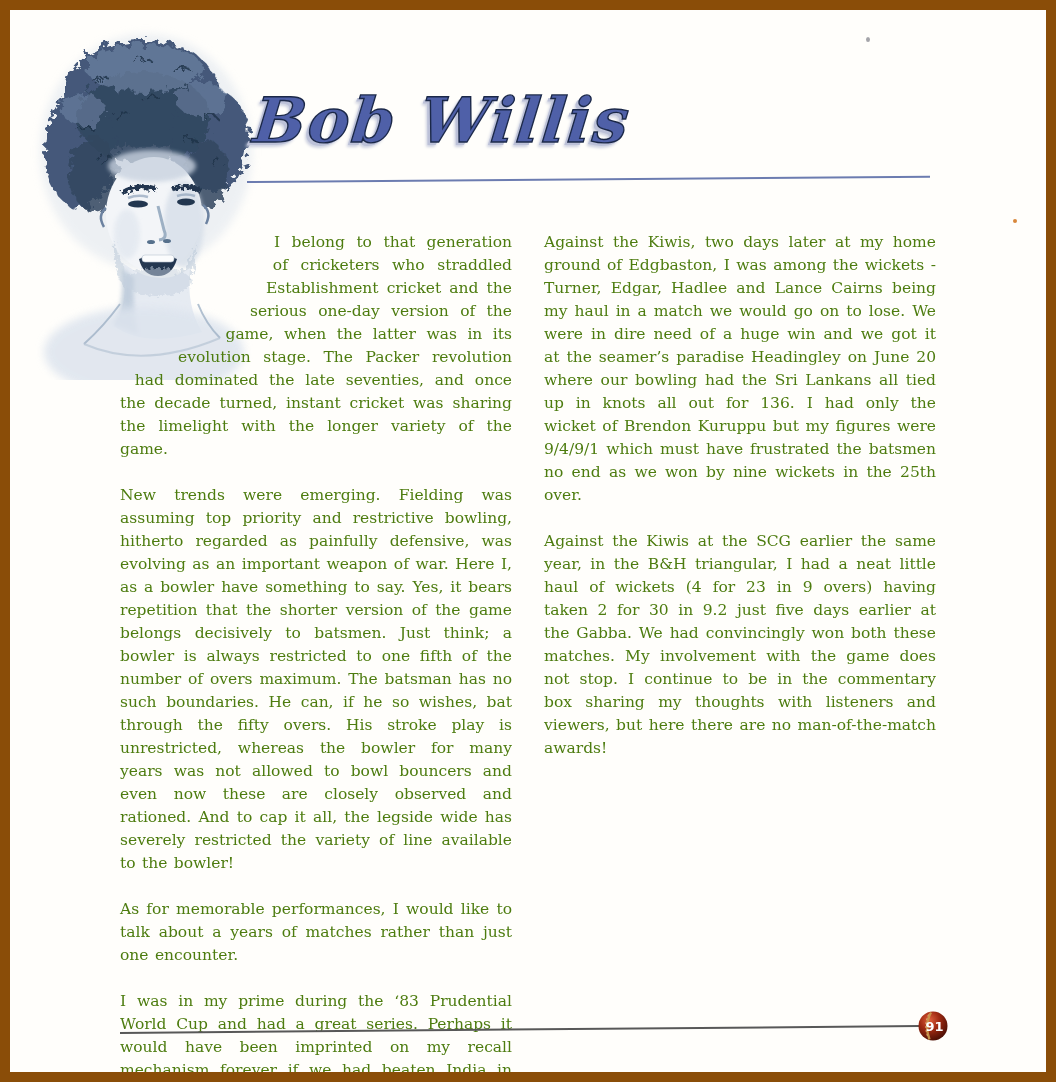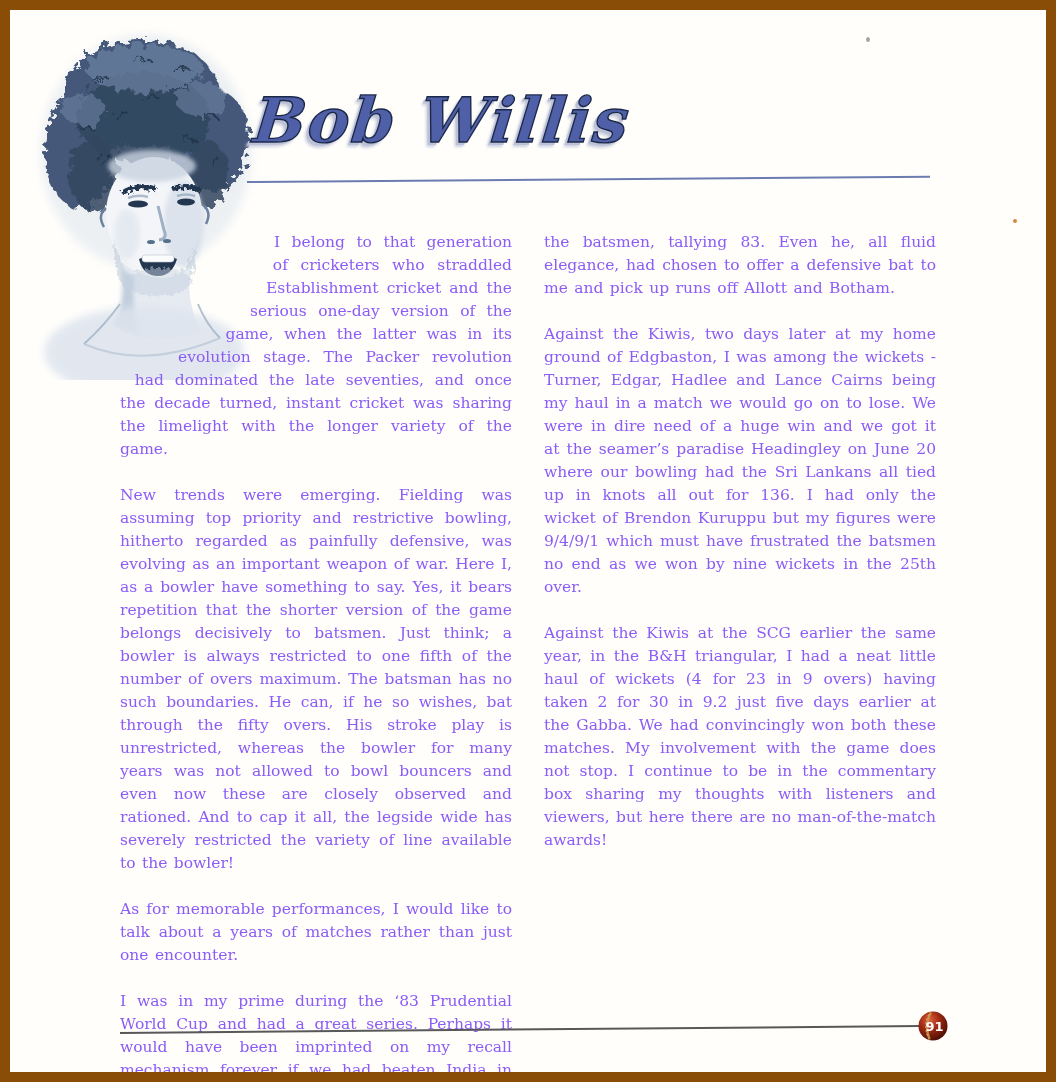--- a/index.html
+++ b/index.html
@@ -42,21 +42,21 @@
     position: absolute; left: 110px; top: 221px;
     width: 816px;
     display: flex;
     gap: 32px;
   }
   .col { flex: 1 1 0; }
   .col p {
     margin: 0 0 23px 0;
     font-size: 15.5px;
     line-height: 23px;
-    color: #8b5cf6;
+    color: #4d7c0f;
     text-align: justify;
     word-spacing: 1.5px;
   }
   .portrait-spacer {
     float: left;
     width: 154px;
     height: 142px;
     shape-outside: polygon(0 0, 152px 0, 147px 27px, 139px 51px, 119px 74px, 93px 96px, 34px 119px, 0 142px);
     shape-margin: 5px;
   }
@@ -183,21 +183,20 @@
 
   <div class="columns">
     <div class="col">
       <div class="portrait-spacer"></div>
       <p>I belong to that generation of cricketers who straddled Establishment cricket and the serious one-day version of the game, when the latter was in its evolution stage. The Packer revolution had dominated the late seventies, and once the decade turned, instant cricket was sharing the limelight with the longer variety of the game.</p>
       <p>New trends were emerging. Fielding was assuming top priority and restrictive bowling, hitherto regarded as painfully defensive, was evolving as an important weapon of war. Here I, as a bowler have something to say. Yes, it bears repetition that the shorter version of the game belongs decisively to batsmen. Just think; a bowler is always restricted to one fifth of the number of overs maximum. The batsman has no such boundaries. He can, if he so wishes, bat through the fifty overs. His stroke play is unrestricted, whereas the bowler for many years was not allowed to bowl bouncers and even now these are closely observed and rationed. And to cap it all, the legside wide has severely restricted the variety of line available to the bowler!</p>
       <p>As for memorable performances, I would like to talk about a years of matches rather than just one encounter.</p>
       <p>I was in my prime during the ‘83 Prudential World Cup and had a great series. Perhaps it would have been imprinted on my recall mechanism forever if we had beaten India in that Old Trafford semi-final.  Even so, there were some memorable matches. Against Pakistan at Lord’s on June 13, the glamour batting lineup arraigned against me could take only 24 runs from my 12 overs and I had the wickets of Mohsin Khan and Mansoor Akhtar to show for the effort. Zaheer was the pick of</p>
     </div>
     <div class="col">
-      <p>the batsmen, tallying 83. Even he, all fluid elegance, had chosen to offer a defensive bat to me and pick up runs off Allott and Botham.</p>
       <p>Against the Kiwis, two days later at my home ground of Edgbaston, I was among the wickets - Turner, Edgar, Hadlee and Lance Cairns being my haul in a match we would go on to lose. We were in dire need of a huge win and we got it at the seamer’s paradise Headingley on June 20 where our bowling had the Sri Lankans all tied up in knots all out for 136. I had only the wicket of Brendon Kuruppu but my figures were 9/4/9/1 which must have frustrated the batsmen no end as we won by nine wickets in the 25th over.</p>
       <p>Against the Kiwis at the SCG earlier the same year, in the B&amp;H triangular, I had a neat little haul of wickets (4 for 23 in 9 overs) having taken 2 for 30 in 9.2 just five days earlier at the Gabba. We had convincingly won both these matches. My involvement with the game does not stop. I continue to be in the commentary box sharing my thoughts with listeners and viewers, but here there are no man-of-the-match awards!</p>
     </div>
   </div>
 
   <div class="footer-rule"></div>
   <svg class="ball" viewBox="0 0 32 32">
     <defs>
       <radialGradient id="ballGrad" cx="38%" cy="30%" r="75%">
         <stop offset="0%" stop-color="#e0603c"></stop>

